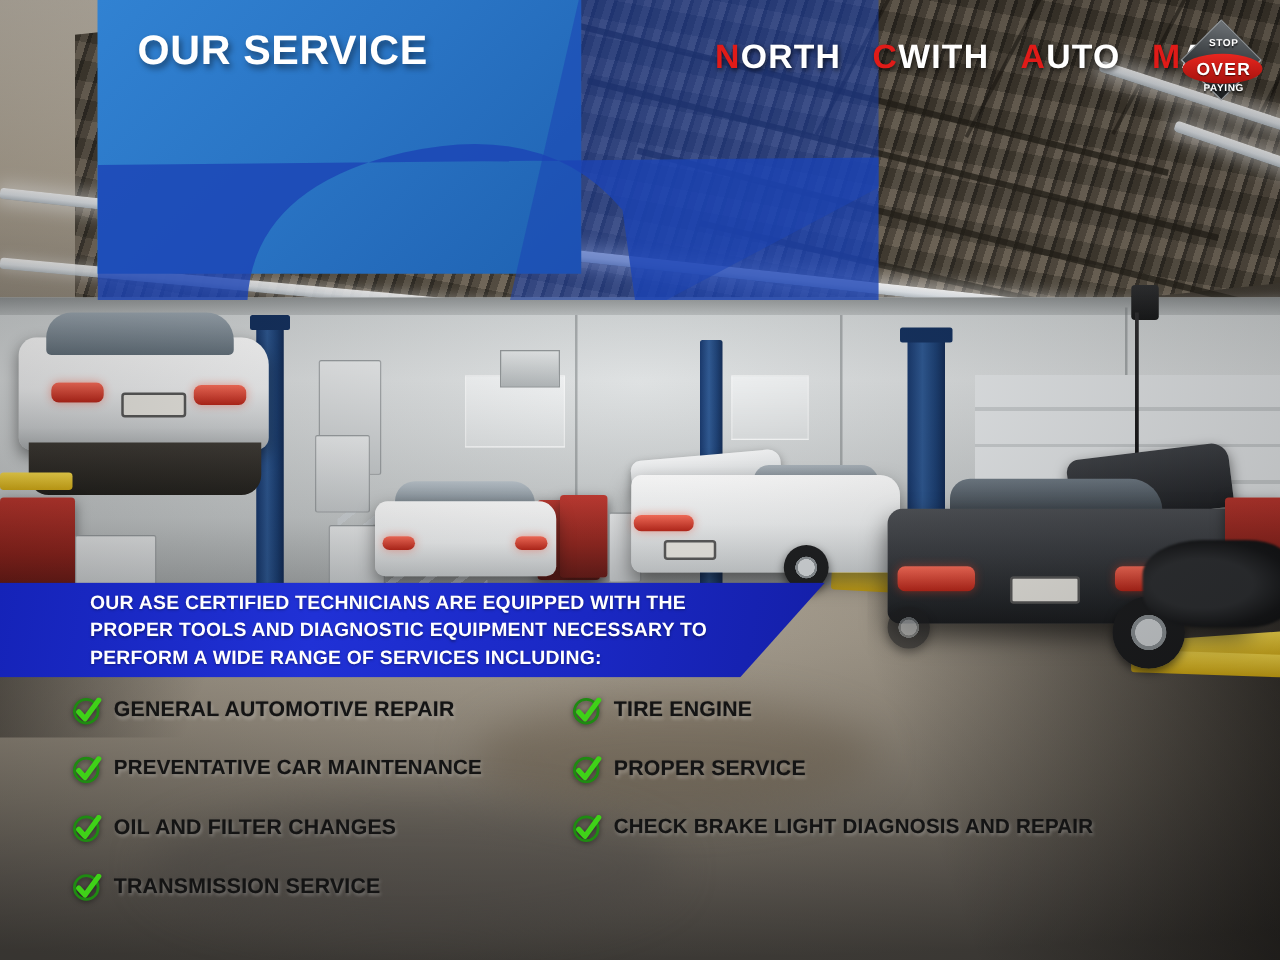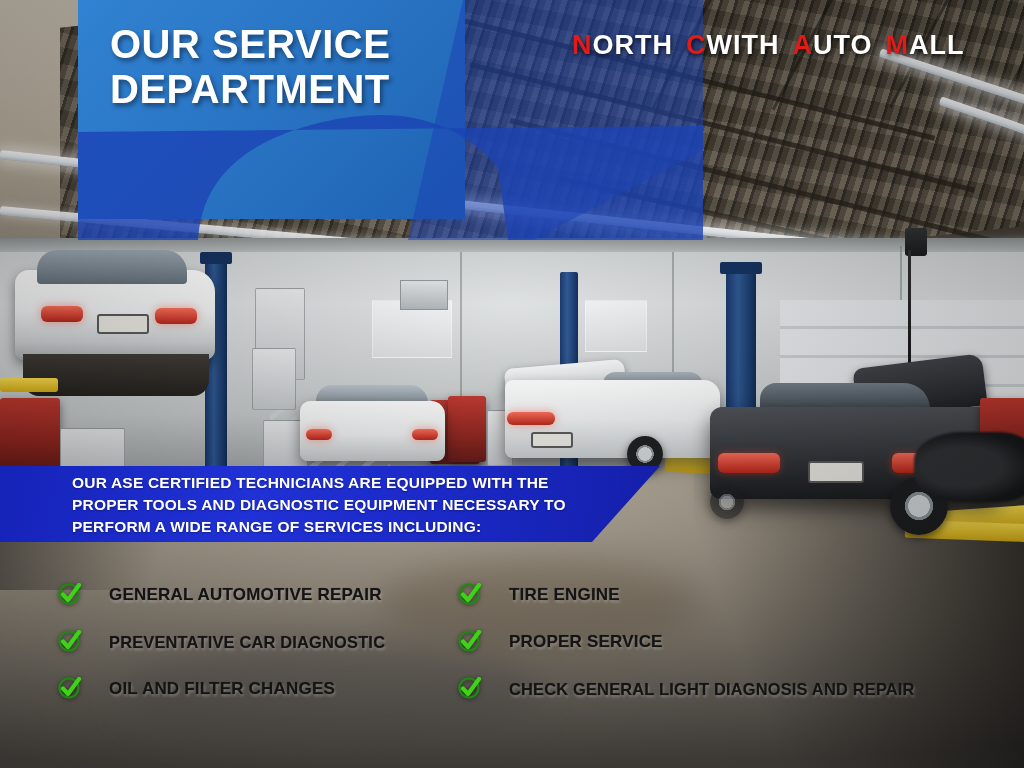--- a/index.html
+++ b/index.html
@@ -251,29 +251,29 @@
     position:absolute; left:78px; top:0; width:387px; height:219px;
     background:linear-gradient(135deg,#3182d2 0%,#2a75c5 45%,#1f62b2 100%);
   }
   .header-arch{
     position:absolute; left:78px; top:0; width:625px; height:240px;
     pointer-events:none;
   }
   .header-title{
     position:absolute; left:110px; top:22px; width:330px;
     color:#fff;
-    font-size:40px; line-height:1.12; font-weight:bold;
+    font-size:33px; line-height:1.12; font-weight:bold;
     letter-spacing:.5px;
     text-shadow:2px 3px 5px rgba(0,0,0,.45);
   }
 
   
   .logo{
     position:absolute; left:572px; top:30px;
-    display:flex; align-items:center; gap:4px;
+    display:flex; align-items:center; gap:16px;
     font-size:27px; font-weight:bold; letter-spacing:1px;
     font-family:"Liberation Sans", sans-serif;
     text-shadow:1px 2px 4px rgba(0,0,0,.7);
     white-space:nowrap;
   }
   .logo .cap{ color:#e01b18; }
   .logo .rest{ color:#ffffff; }
   .logo .word{ margin-right:9px; }
 
   .badge{
@@ -312,21 +312,21 @@
     letter-spacing:.2px;
     text-shadow:0 1px 2px rgba(0,0,0,.35);
   }
 
   
   .list-col{ position:absolute; }
   .col-left{ left:58px; top:558px; width:420px; }
   .col-right{ left:458px; top:558px; width:520px; }
 
   .list-item{
-    display:flex; align-items:flex-end; gap:27px;
+    display:flex; align-items:flex-start; gap:9px;
     height:47px;
   }
   .chk{ width:24px; height:22px; flex:0 0 24px; position:relative; }
   .chk svg{ display:block; filter:drop-shadow(0 1px 2px rgba(0,0,0,.5)); }
   .item-label{
     color:#141414; font-weight:bold; font-size:17px; letter-spacing:.2px;
     text-shadow:1px 2px 3px rgba(255,255,255,.28), 0 0 1px rgba(0,0,0,.4);
     white-space:nowrap;
   }
   .item-label.sm{ font-size:16.4px; }
@@ -435,30 +435,36 @@
     <div class="grade"></div>
   </div>
 
   <div class="header-panel"></div>
   <svg class="header-arch" viewBox="0 0 625 240" preserveAspectRatio="none">
     <path d="M0,132 L0,240 L120,240 Q125,150 245,122 Q360,96 420,168 L430,240 L625,240 L625,126 Z" fill="#1b43b5" opacity="0.80"></path>
     <path d="M385,0 L625,0 L625,150 L455,240 L330,240 Z" fill="#1b43b5" opacity="0.55"></path>
   </svg>
   <div class="header-title">
     <div>OUR SERVICE</div>
-    <div>DEPARTMENT</div>
   </div>
 
   <div class="logo">
     <span class="word"><span class="cap">N</span><span class="rest">ORTH</span></span>
     <span class="word"><span class="cap">C</span><span class="rest">WITH</span></span>
     <span class="word"><span class="cap">A</span><span class="rest">UTO</span></span>
     <span class="word"><span class="cap">M</span><span class="rest">ALL</span></span>
   </div>
 
+  <div class="badge">
+    <div class="badge-diamond"></div>
+    <div class="badge-txt badge-stop">STOP</div>
+    <div class="badge-ellipse"></div>
+    <div class="badge-txt badge-over">OVER</div>
+    <div class="badge-txt badge-paying">PAYING</div>
+  </div>
 
   <div class="banner"></div>
   <div class="banner-text">OUR ASE CERTIFIED TECHNICIANS ARE EQUIPPED WITH THE PROPER TOOLS AND DIAGNOSTIC EQUIPMENT NECESSARY TO PERFORM A WIDE RANGE OF SERVICES INCLUDING:</div>
 
   <div class="list-col col-left">
     <div class="list-item">
       <span class="chk">
         <svg width="24" height="22" viewBox="0 0 24 22">
           <circle cx="11" cy="11" r="9.5" fill="none" stroke="#1f8a12" stroke-width="2.2"></circle>
           <path d="M5 11.5 L10 17 L21 2" fill="none" stroke="#3fd218" stroke-width="4.2" stroke-linecap="round" stroke-linejoin="round"></path>
@@ -466,31 +472,40 @@
       </span>
       <span class="item-label">GENERAL AUTOMOTIVE REPAIR</span>
     </div>
     <div class="list-item">
       <span class="chk">
         <svg width="24" height="22" viewBox="0 0 24 22">
           <circle cx="11" cy="11" r="9.5" fill="none" stroke="#1f8a12" stroke-width="2.2"></circle>
           <path d="M5 11.5 L10 17 L21 2" fill="none" stroke="#3fd218" stroke-width="4.2" stroke-linecap="round" stroke-linejoin="round"></path>
         </svg>
       </span>
-      <span class="item-label sm">PREVENTATIVE CAR DIAGNOSTIC</span>
+      <span class="item-label sm">PREVENTATIVE CAR MAINTENANCE</span>
     </div>
     <div class="list-item">
       <span class="chk">
         <svg width="24" height="22" viewBox="0 0 24 22">
           <circle cx="11" cy="11" r="9.5" fill="none" stroke="#1f8a12" stroke-width="2.2"></circle>
           <path d="M5 11.5 L10 17 L21 2" fill="none" stroke="#3fd218" stroke-width="4.2" stroke-linecap="round" stroke-linejoin="round"></path>
         </svg>
       </span>
       <span class="item-label">OIL AND FILTER CHANGES</span>
     </div>
+    <div class="list-item">
+      <span class="chk">
+        <svg width="24" height="22" viewBox="0 0 24 22">
+          <circle cx="11" cy="11" r="9.5" fill="none" stroke="#1f8a12" stroke-width="2.2"></circle>
+          <path d="M5 11.5 L10 17 L21 2" fill="none" stroke="#3fd218" stroke-width="4.2" stroke-linecap="round" stroke-linejoin="round"></path>
+        </svg>
+      </span>
+      <span class="item-label">TRANSMISSION SERVICE</span>
+    </div>
   </div>
 
   <div class="list-col col-right">
     <div class="list-item">
       <span class="chk">
         <svg width="24" height="22" viewBox="0 0 24 22">
           <circle cx="11" cy="11" r="9.5" fill="none" stroke="#1f8a12" stroke-width="2.2"></circle>
           <path d="M5 11.5 L10 17 L21 2" fill="none" stroke="#3fd218" stroke-width="4.2" stroke-linecap="round" stroke-linejoin="round"></path>
         </svg>
       </span>
@@ -505,17 +520,17 @@
       </span>
       <span class="item-label">PROPER SERVICE</span>
     </div>
     <div class="list-item">
       <span class="chk">
         <svg width="24" height="22" viewBox="0 0 24 22">
           <circle cx="11" cy="11" r="9.5" fill="none" stroke="#1f8a12" stroke-width="2.2"></circle>
           <path d="M5 11.5 L10 17 L21 2" fill="none" stroke="#3fd218" stroke-width="4.2" stroke-linecap="round" stroke-linejoin="round"></path>
         </svg>
       </span>
-      <span class="item-label sm">CHECK GENERAL LIGHT DIAGNOSIS AND REPAIR</span>
+      <span class="item-label sm">CHECK BRAKE LIGHT DIAGNOSIS AND REPAIR</span>
     </div>
   </div>
 
 </div>
 
 </body></html>

